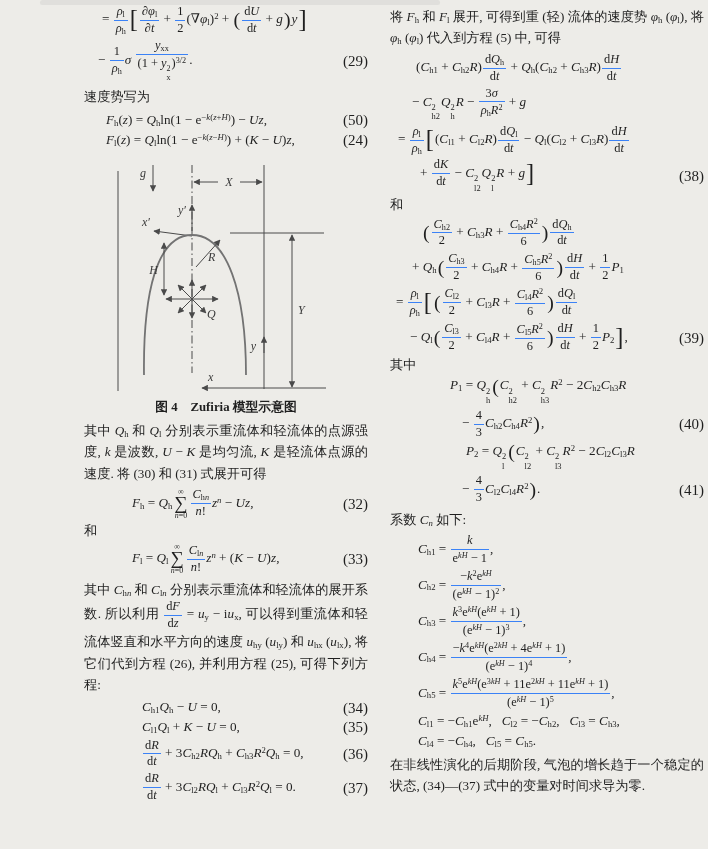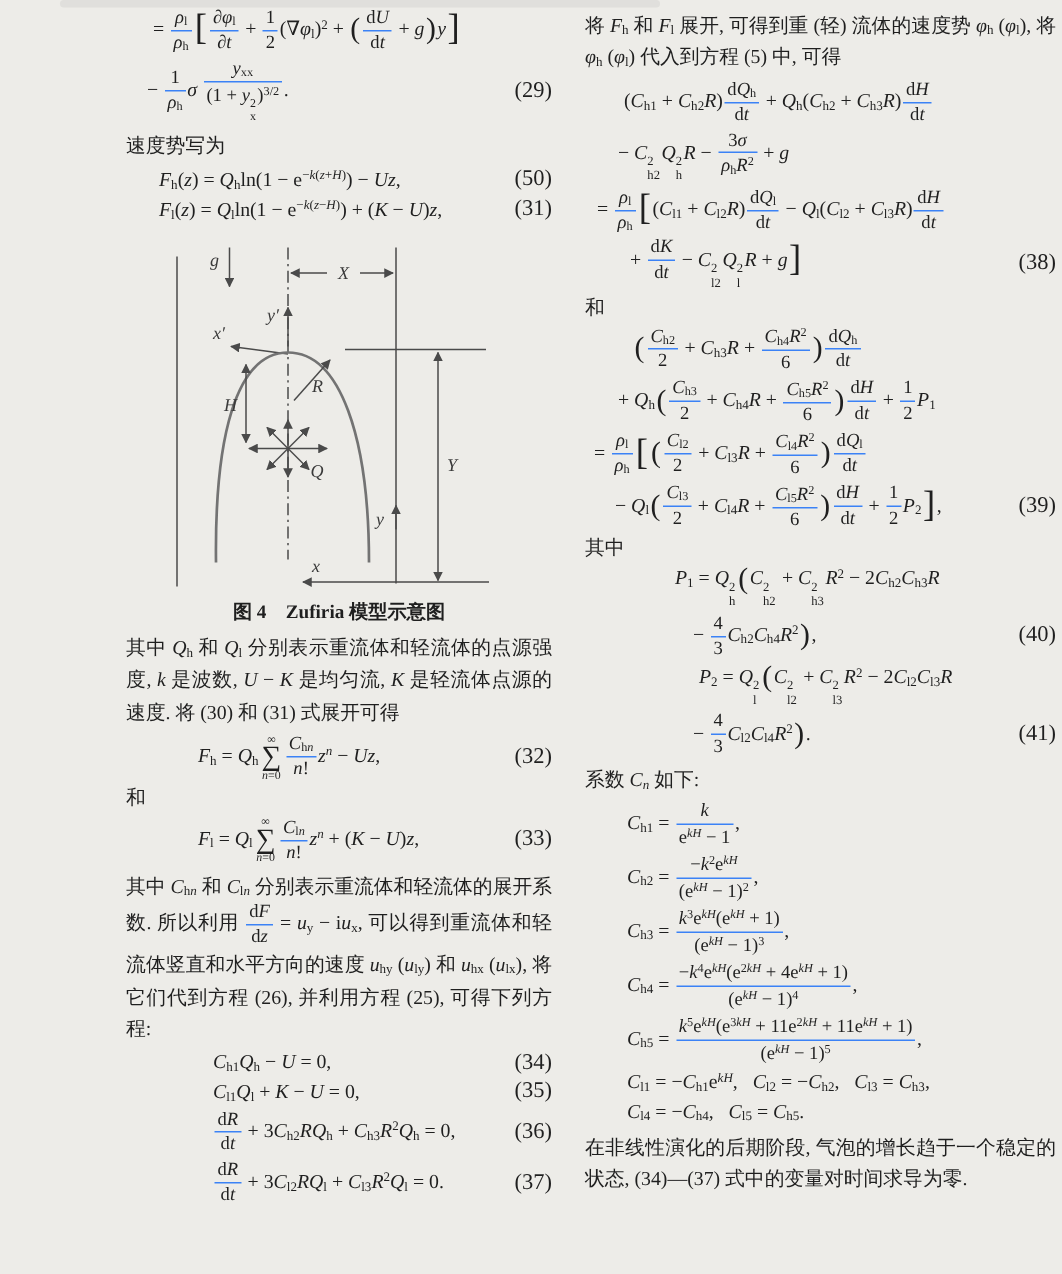--- a/index.html
+++ b/index.html
@@ -46,21 +46,21 @@
                 <s>x</s>
               </span>)<sup>3/2</sup></span></span>.</span><span class="eqnum">(29)</span></div>
   </div>
 
   <div class="para">速度势写为</div>
 
   <div class="eq">
     <div class="eline" style="margin-left:22px"><span><i>F</i><sub>h</sub>(<i>z</i>) = <i>Q</i><sub>h</sub>ln(1 − e<sup>−<i>k</i>(<i>z</i>+<i>H</i>)</sup>) − <i>Uz</i>,</span><span class="eqnum">(50)</span></div>
   </div>
   <div class="eq">
-    <div class="eline" style="margin-left:22px"><span><i>F</i><sub>l</sub>(<i>z</i>) = <i>Q</i><sub>l</sub>ln(1 − e<sup>−<i>k</i>(<i>z</i>−<i>H</i>)</sup>) + (<i>K</i> − <i>U</i>)<i>z</i>,</span><span class="eqnum">(31)</span></div>
+    <div class="eline" style="margin-left:22px"><span><i>F</i><sub>l</sub>(<i>z</i>) = <i>Q</i><sub>l</sub>ln(1 − e<sup>−<i>k</i>(<i>z</i>−<i>H</i>)</sup>) + (<i>K</i> − <i>U</i>)<i>z</i>,</span><span class="eqnum">(24)</span></div>
   </div>
 
   <div class="figwrap">
     <svg width="272" height="236" viewBox="0 0 272 236">
       <defs>
         <marker id="ah" viewBox="0 0 10 10" refX="9" refY="5" markerWidth="6.5" markerHeight="6.5" orient="auto-start-reverse">
           <path d="M0,0L10,5L0,10z" fill="#4a4a4a"></path>
         </marker>
       </defs>
       <g stroke="#4a4a4a" stroke-width="1" fill="none">

